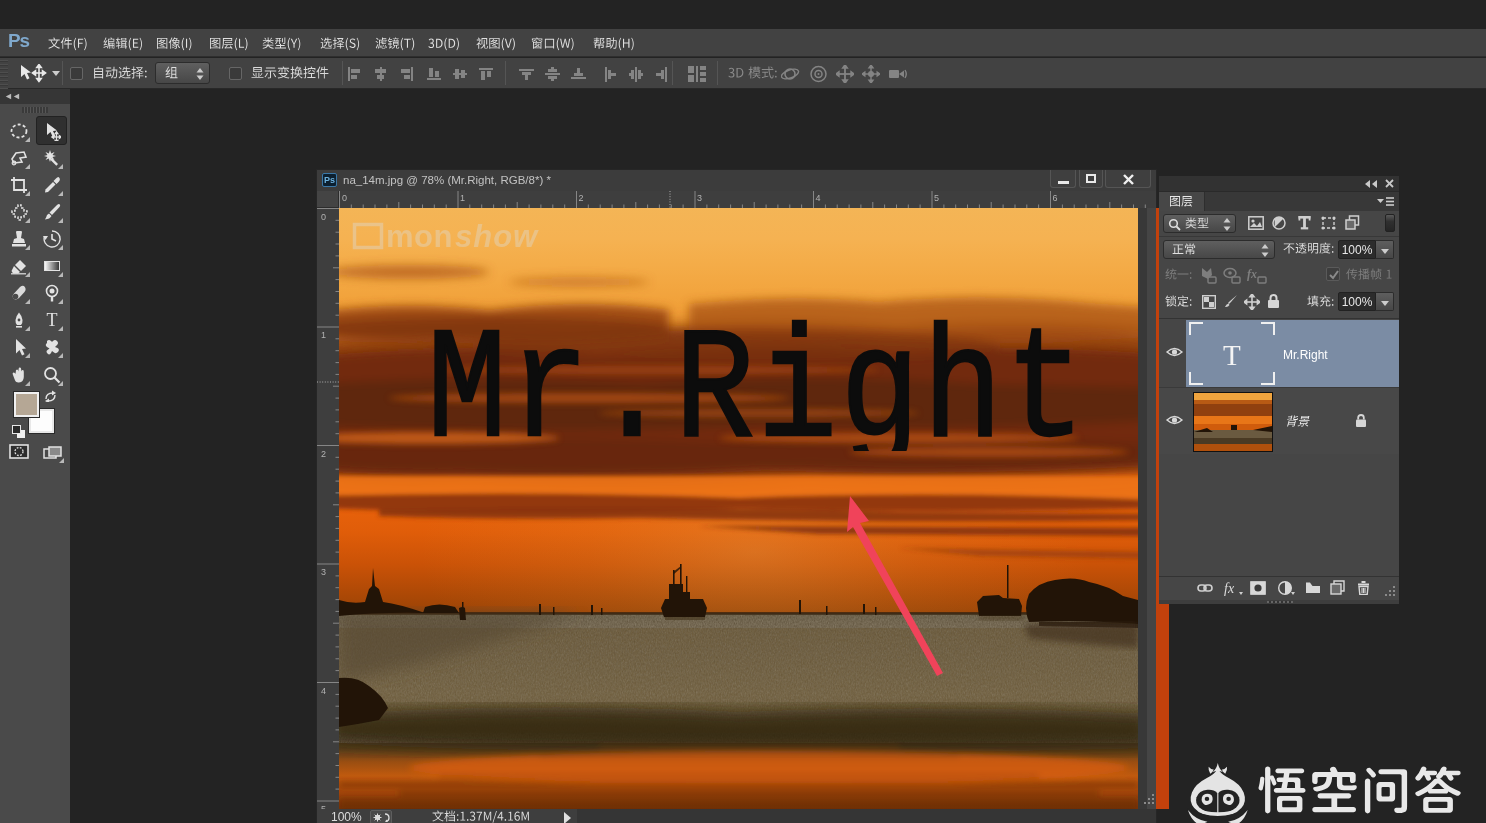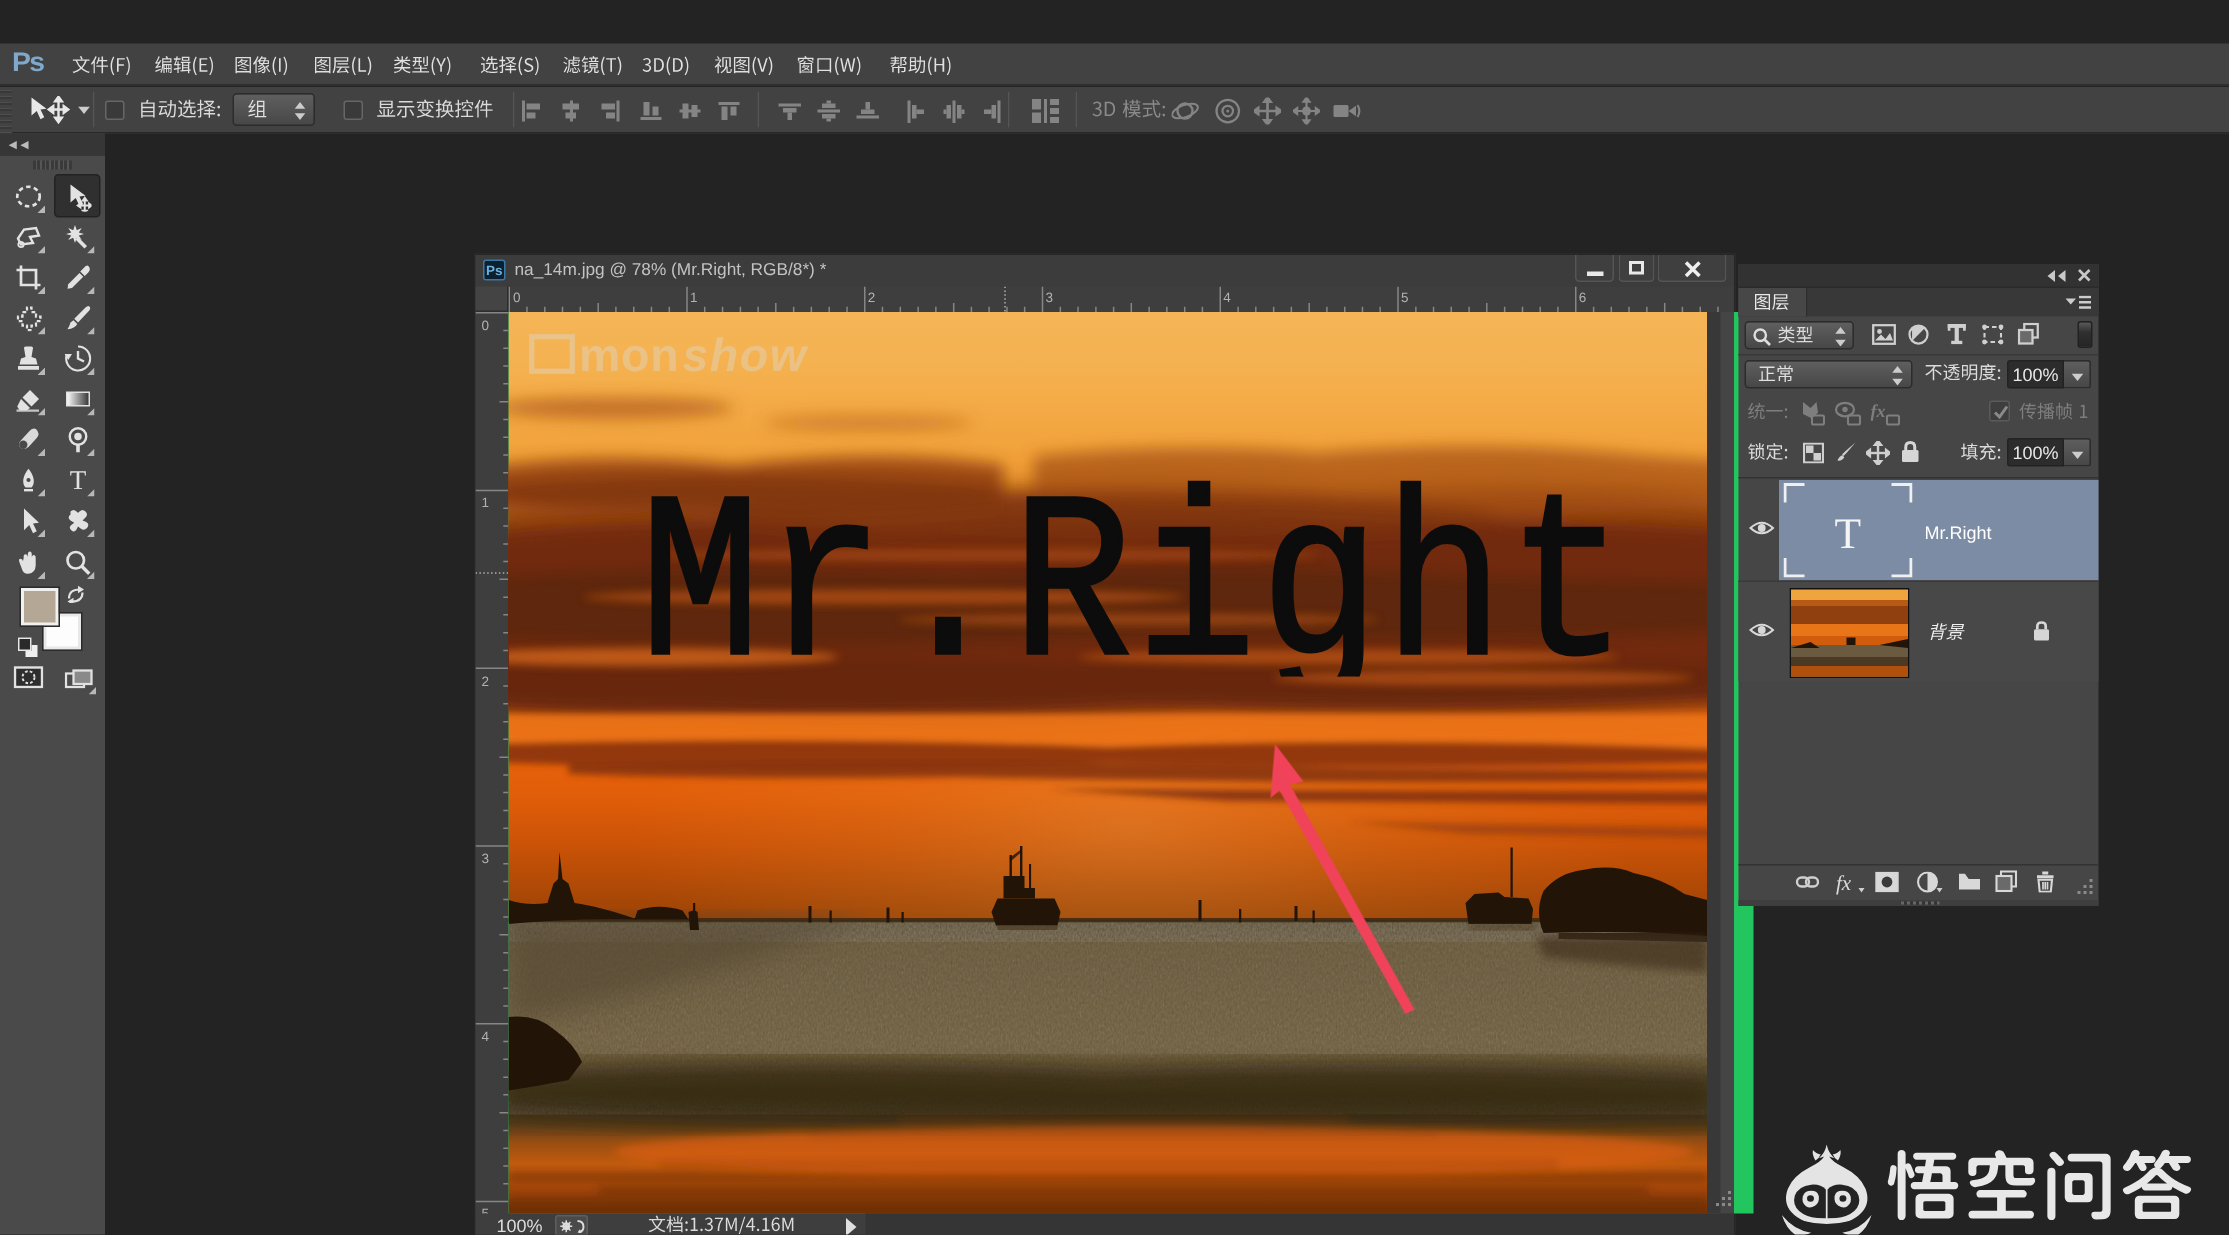--- a/index.html
+++ b/index.html
@@ -30,21 +30,21 @@
   background:#303030; border:1px solid #222; border-radius:3px; }
 
 #docwin { position:absolute; left:316px; top:140px; width:841px; height:658px;
   background:#3a3a3a; border:1px solid #262626; }
 #doctitle { position:absolute; left:0; top:0; width:839px; height:21px; background:#3c3c3c;
   color:#c2c2c2; font-size:11.5px; }
 #rcorner { position:absolute; left:0; top:21px; width:22px; height:17px; background:#444;
   border-right:1px solid #2c2c2c; border-bottom:1px solid #2c2c2c; }
 #hruler { position:absolute; left:22px; top:21px; width:817px; height:17px; background:#3e3e3e; }
 #vruler { position:absolute; left:0; top:38px; width:22px; height:602px; background:#3e3e3e; }
-#imgarea { position:absolute; left:22px; top:38px; width:830px; height:601px; background:#22c55e; }
+#imgarea { position:absolute; left:22px; top:38px; width:830px; height:601px; background:#c2410c; }
 #rgutter { position:absolute; left:821px; top:38px; width:18px; height:601px; background:#383838; }
 #statusbar { position:absolute; left:0; top:639px; width:839px; height:17px; background:#3e3e3e;
   color:#ddd; font-size:12px; }
 
 #lpanel { position:absolute; left:1159px; top:147px; width:240px; height:428px; background:#464646; }
 .winbtn { position:absolute; top:0; height:18px; background:#3f3f3f; border:1px solid #555;
   border-top:none; border-bottom-left-radius:3px; border-bottom-right-radius:3px; }
 
 #wmark { position:absolute; left:1178px; top:722px; }
 </style>

